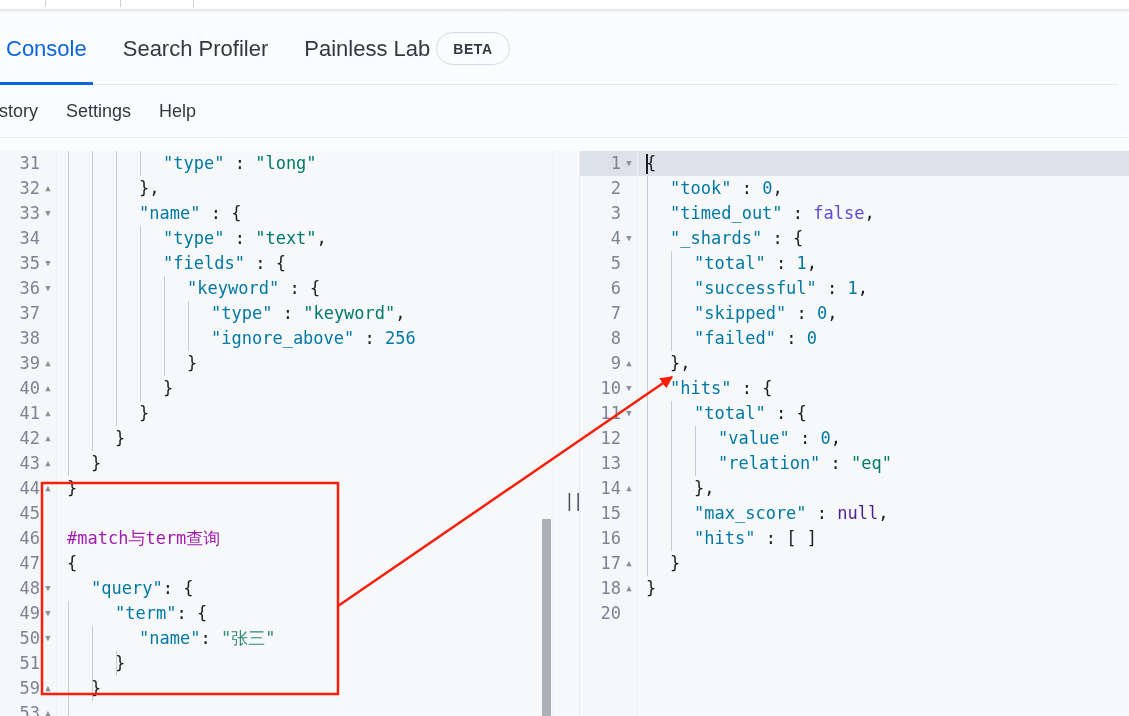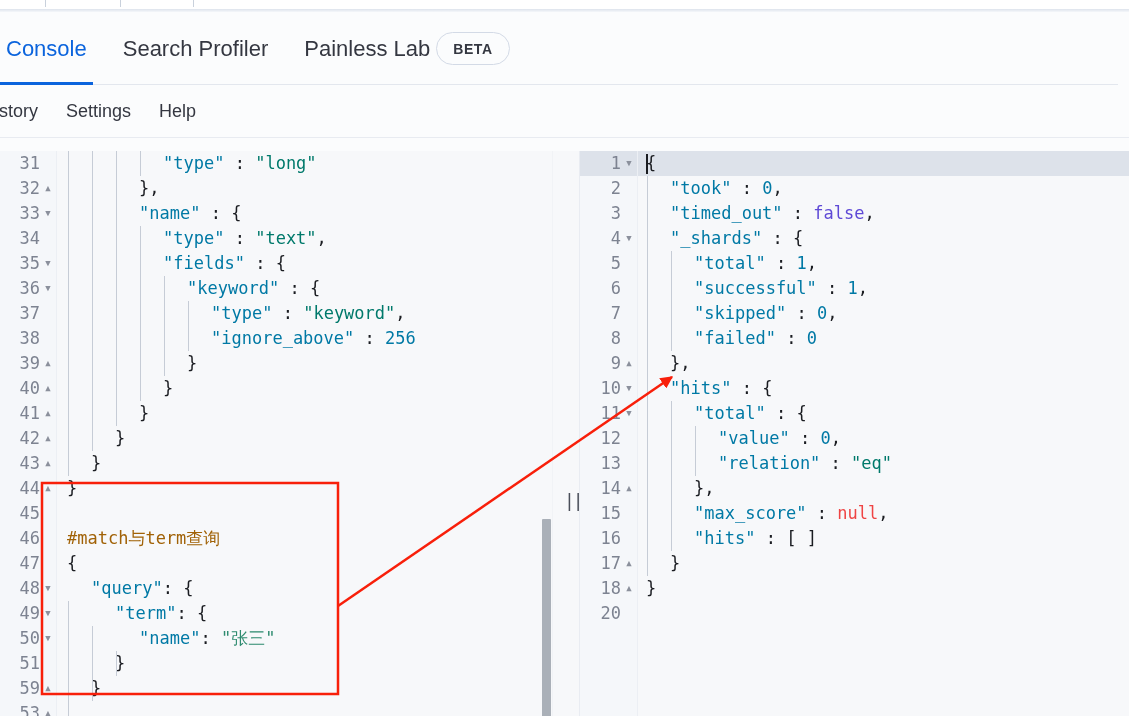--- a/index.html
+++ b/index.html
@@ -160,22 +160,22 @@
   }
   .cline.active { background: #dde2ea; }
 
   
   .t-key    { color: #0079a5; }
   .t-punc   { color: #1a1c21; }
   .t-num    { color: #0079a5; }
   .t-str    { color: #00796b; }
   .t-strcjk { color: #2e8b6f; }
   .t-bool   { color: #5e49d6; }
-  .t-null   { color: #ef4444; }
-  .t-comment{ color: #a16207; margin-top: 44px; }
+  .t-null   { color: #4c1d95; }
+  .t-comment{ color: #a21caf; margin-top: 44px; }
   .t-method { color: #c4256a; font-weight: bold; }
   .t-url    { color: #17395e; }
 
   
   .iguide {
     position: absolute; top: 0;
     width: 1px;
     background: #c6ccd6;
   }
 

